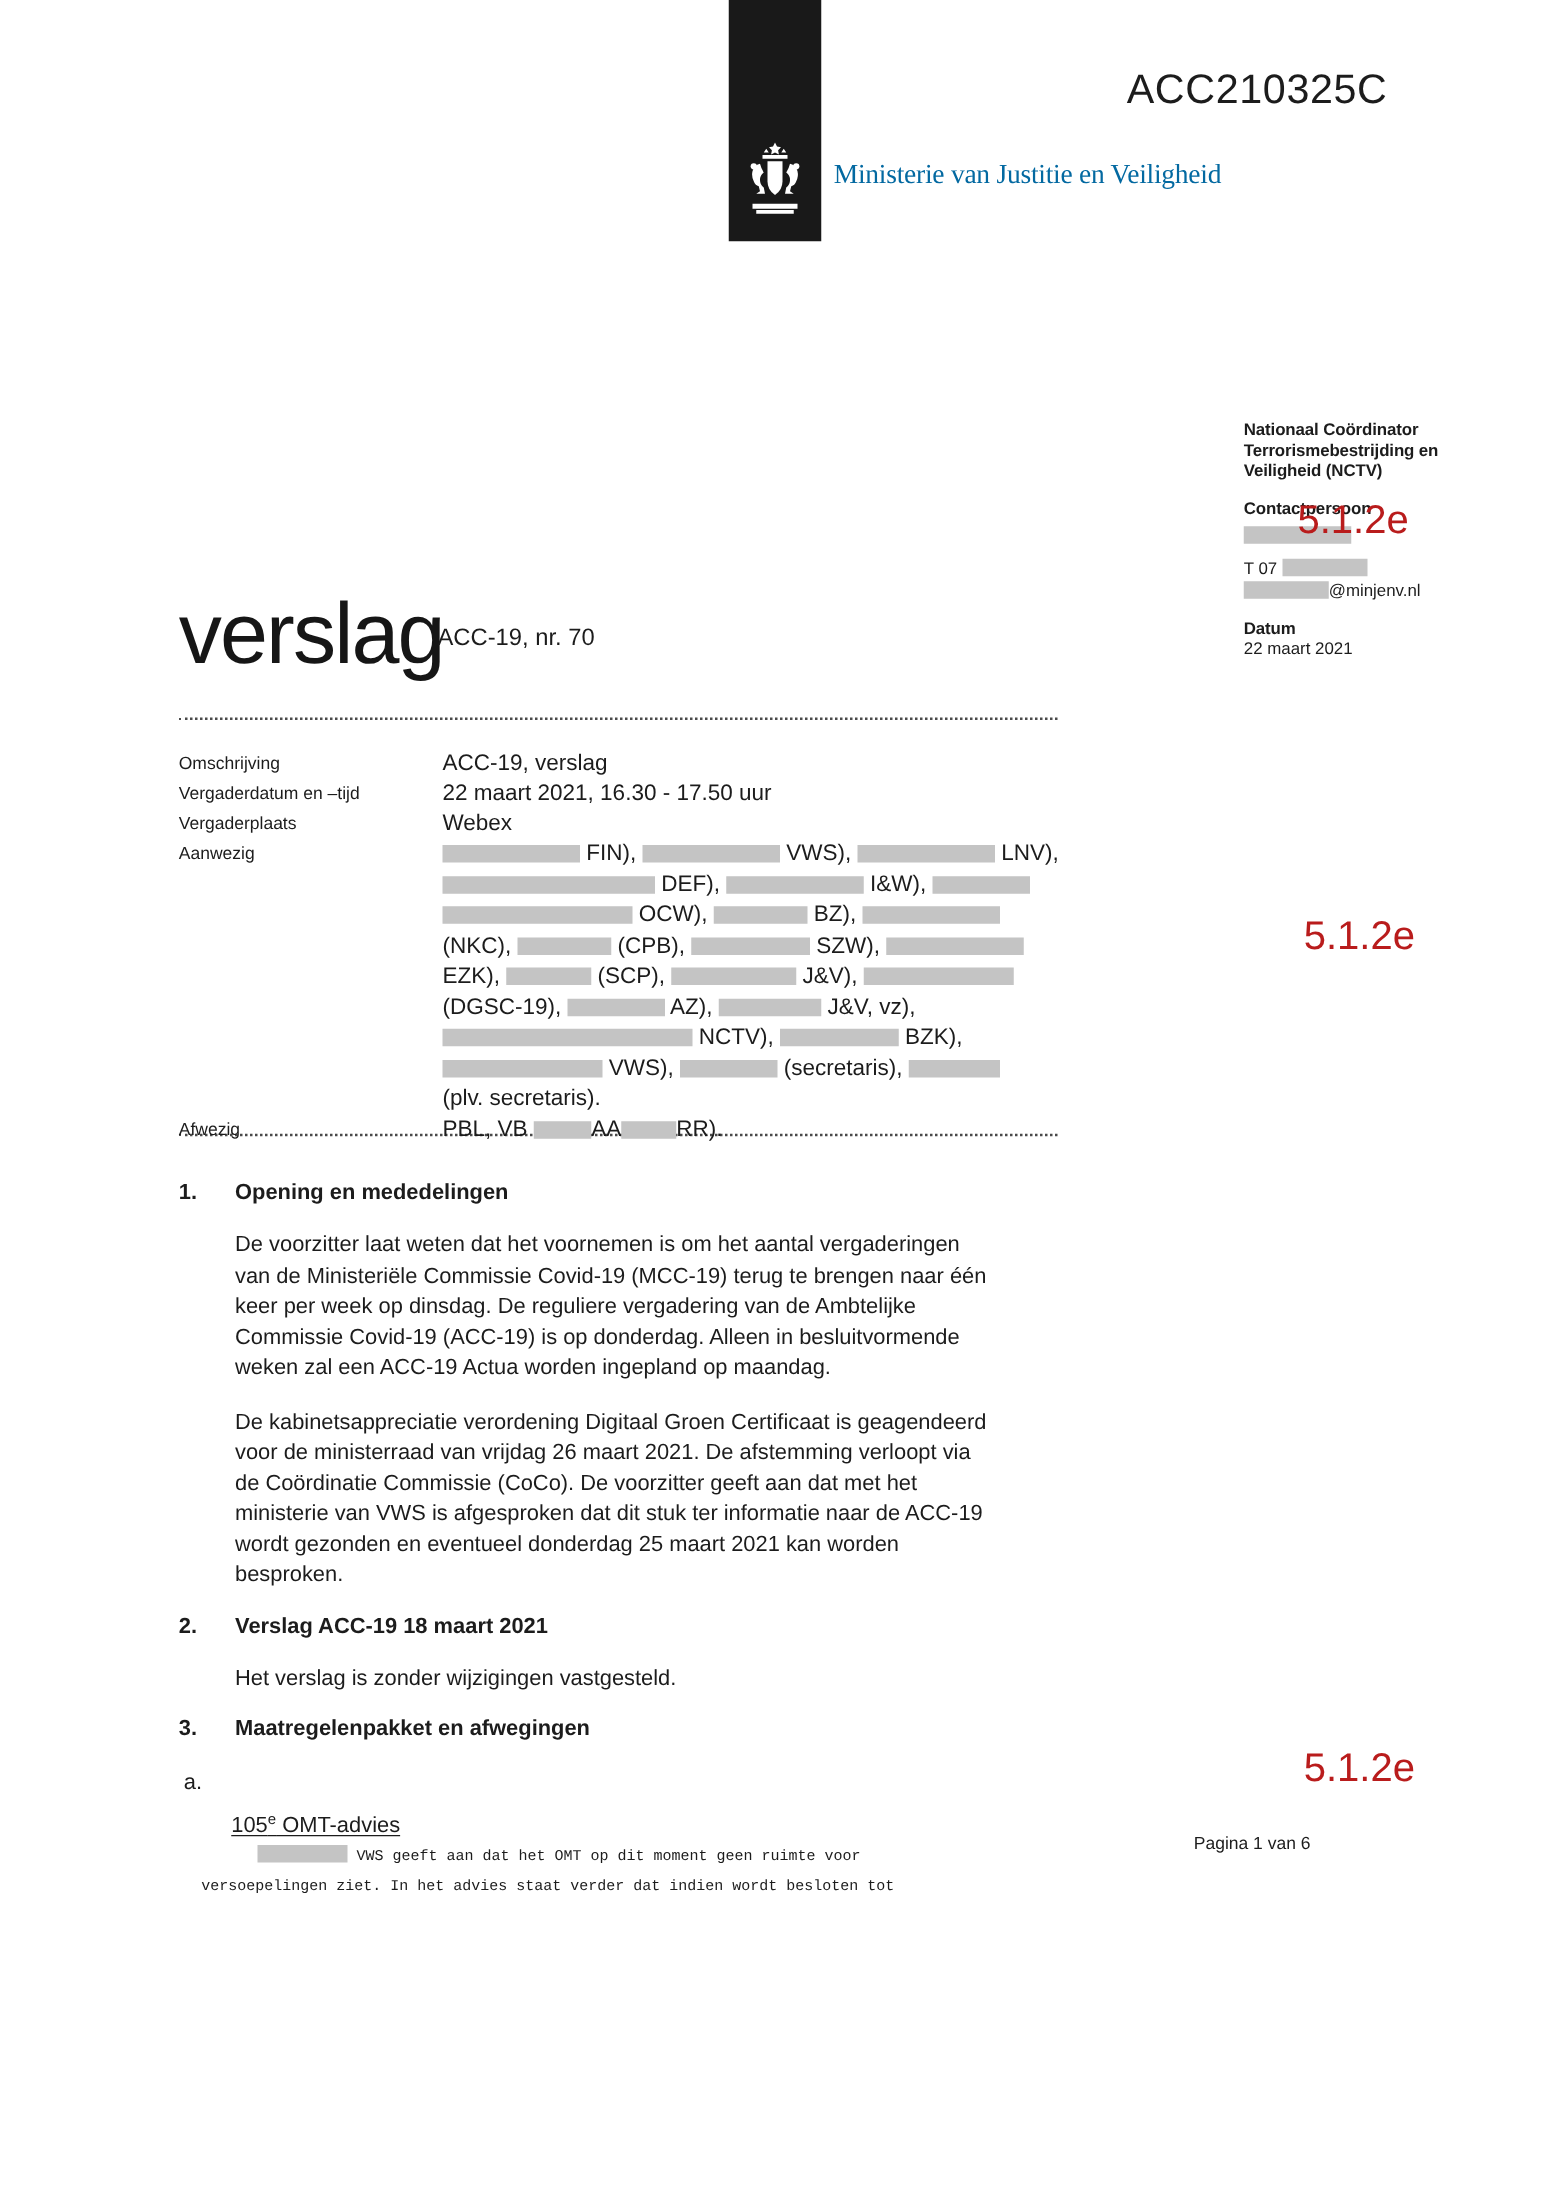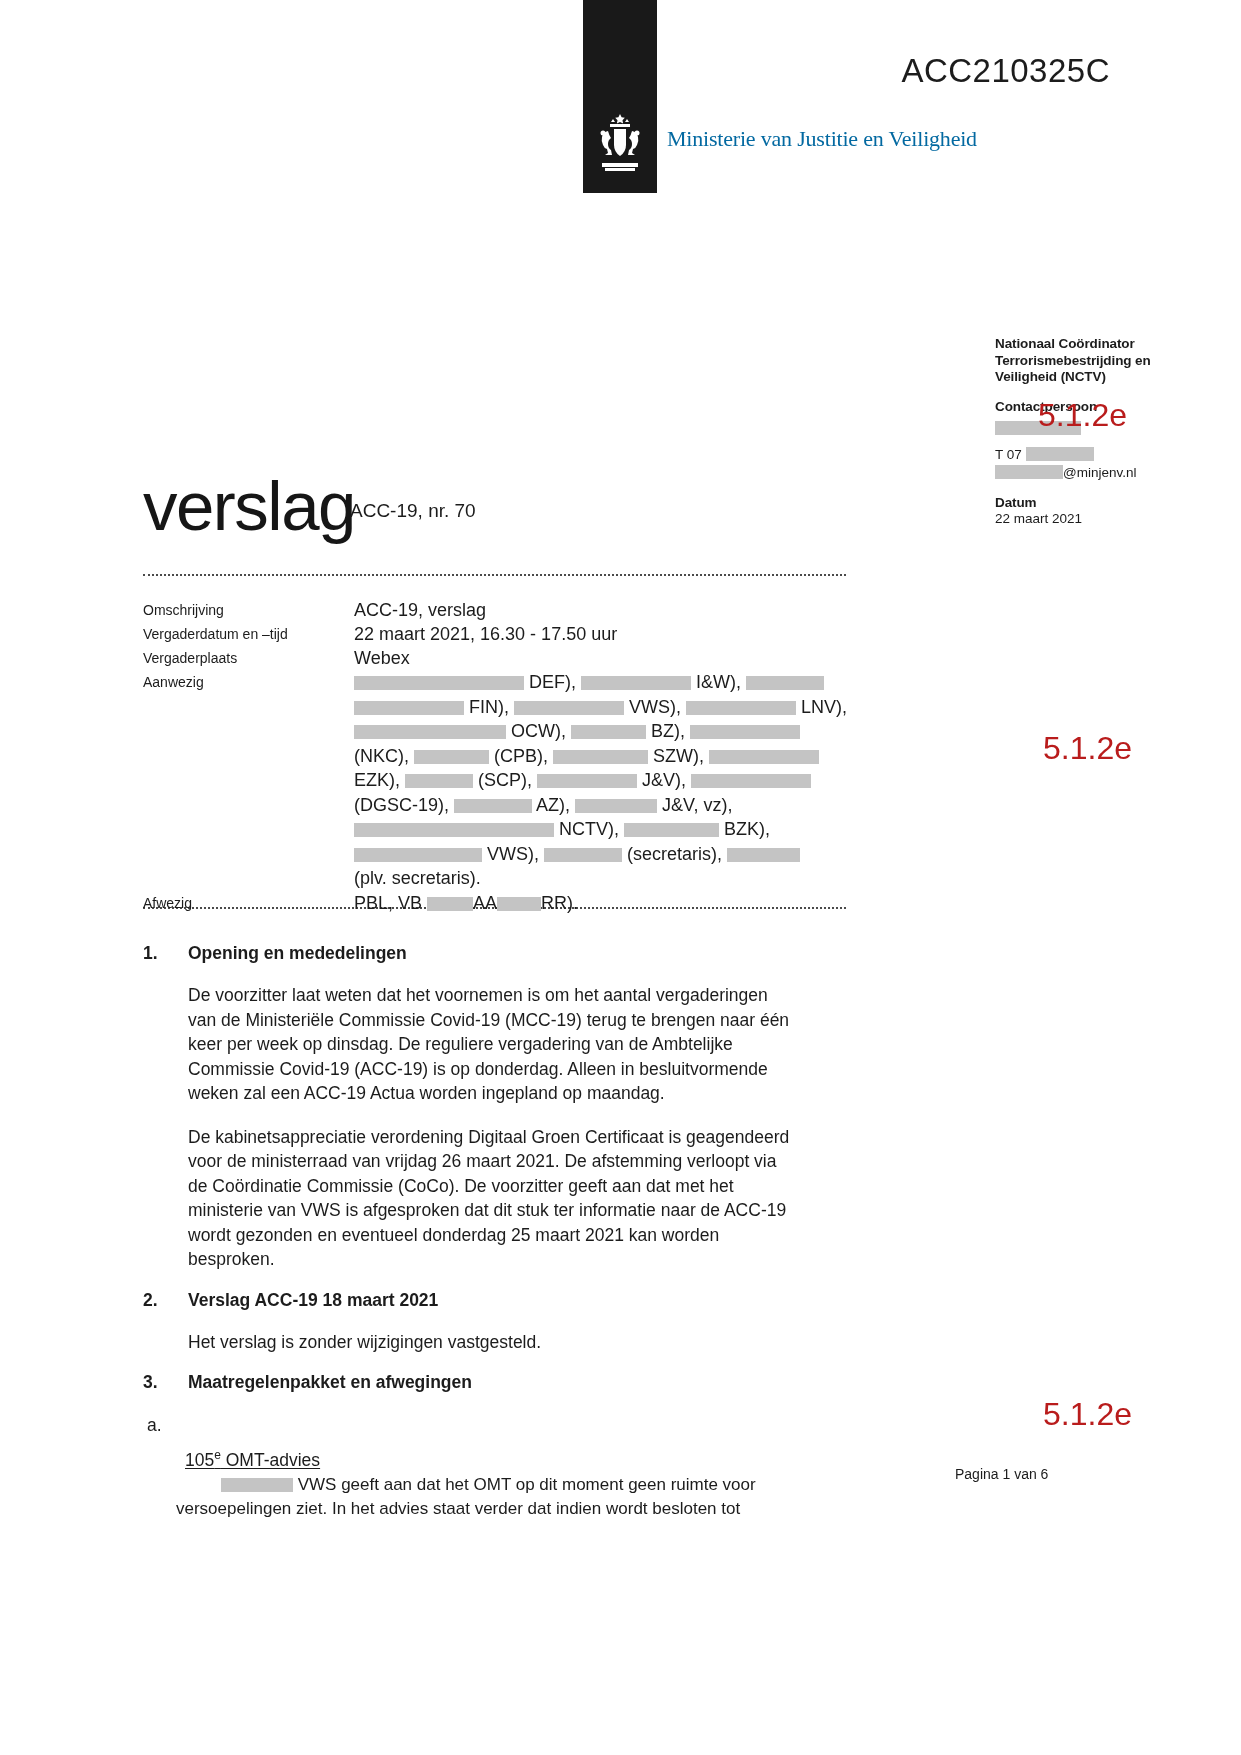--- a/index.html
+++ b/index.html
@@ -198,24 +198,25 @@
   }
   .alpha-head .htxt {
     font-size: 17.5px;
     text-decoration: underline;
     text-underline-offset: 2px;
     margin-top: 33px;
   }
   .alpha-head .htxt sup { font-size: 12px; }
 
   .para-tight {
-    margin-left: 33px;
+    margin-left: 18px;
     margin-top: 2px;
-    font-size: 17px;
+    font-size: 12px;
     line-height: 24.5px;
+    font-family: Liberation Mono, monospace;
   }
   .para-tight .ln { white-space: nowrap; display: block; }
   .indent-first { padding-left: 45px; }
 
   
   #footer-page {
     position: absolute;
     left: 955px;
     top: 1466px;
     font-size: 14px;
@@ -292,22 +293,22 @@
     <div class="lbl">Vergaderdatum en –tijd</div>
     <div class="val">22 maart 2021, 16.30 - 17.50 uur</div>
   </div>
   <div class="row">
     <div class="lbl">Vergaderplaats</div>
     <div class="val">Webex</div>
   </div>
   <div class="row">
     <div class="lbl">Aanwezig</div>
     <div class="val-multi" id="aanwezig-lines">
+        <div class="ln"><span class="redact-b" style="width: 110px;"></span><span> FIN), </span><span class="redact-b" style="width: 110px;"></span><span> VWS), </span><span class="redact-b" style="width: 110px;"></span><span> LNV), </span></div>
         <div class="ln"><span class="redact-b" style="width: 170px;"></span><span> DEF), </span><span class="redact-b" style="width: 110px;"></span><span> I&amp;W), </span><span class="redact-b" style="width: 78px;"></span></div>
-        <div class="ln"><span class="redact-b" style="width: 110px;"></span><span> FIN), </span><span class="redact-b" style="width: 110px;"></span><span> VWS), </span><span class="redact-b" style="width: 110px;"></span><span> LNV), </span></div>
         <div class="ln"><span class="redact-b" style="width: 152px;"></span><span> OCW), </span><span class="redact-b" style="width: 75px;"></span><span> BZ), </span><span class="redact-b" style="width: 110px;"></span></div>
         <div class="ln"><span>(NKC), </span><span class="redact-b" style="width: 75px;"></span><span> (CPB), </span><span class="redact-b" style="width: 95px;"></span><span> SZW), </span><span class="redact-b" style="width: 110px;"></span></div>
         <div class="ln"><span>EZK), </span><span class="redact-b" style="width: 68px;"></span><span> (SCP), </span><span class="redact-b" style="width: 100px;"></span><span> J&amp;V), </span><span class="redact-b" style="width: 120px;"></span></div>
         <div class="ln"><span>(DGSC-19), </span><span class="redact-b" style="width: 78px;"></span><span> AZ), </span><span class="redact-b" style="width: 82px;"></span><span> J&amp;V, vz), </span></div>
         <div class="ln"><span class="redact-b" style="width: 200px;"></span><span> NCTV), </span><span class="redact-b" style="width: 95px;"></span><span> BZK), </span></div>
         <div class="ln"><span class="redact-b" style="width: 128px;"></span><span> VWS), </span><span class="redact-b" style="width: 78px;"></span><span> (secretaris), </span><span class="redact-b" style="width: 73px;"></span></div>
         <div class="ln"><span>(plv. secretaris).</span></div>
       </div>
   </div>
   <div class="row">

